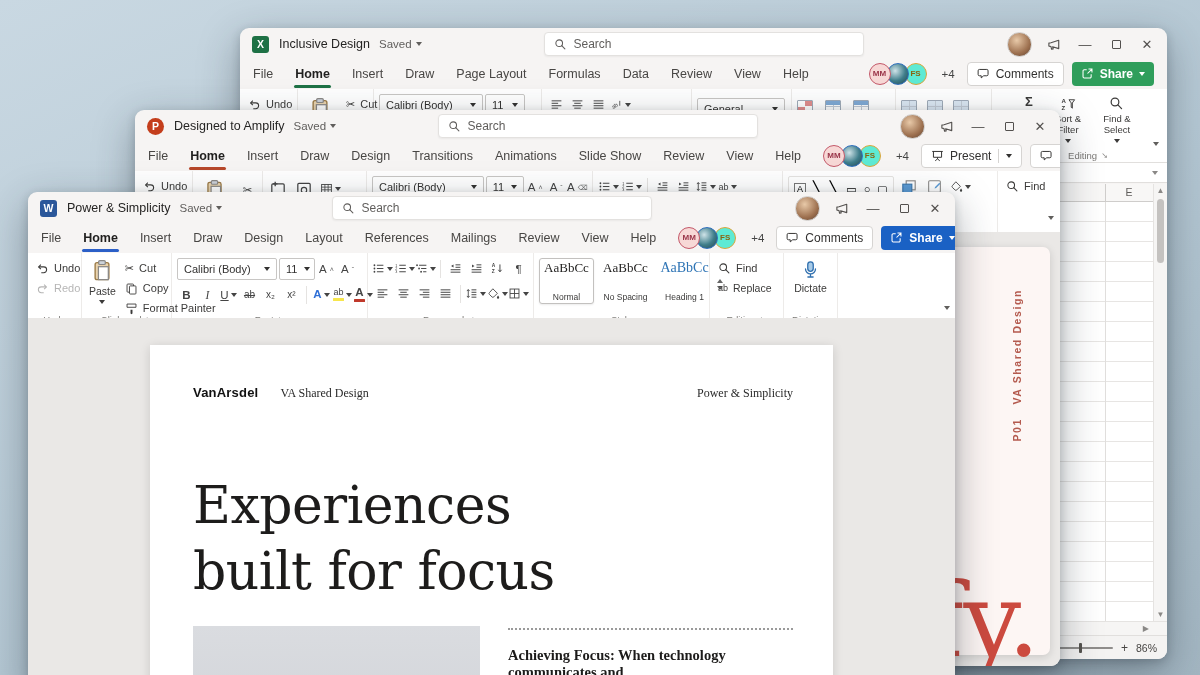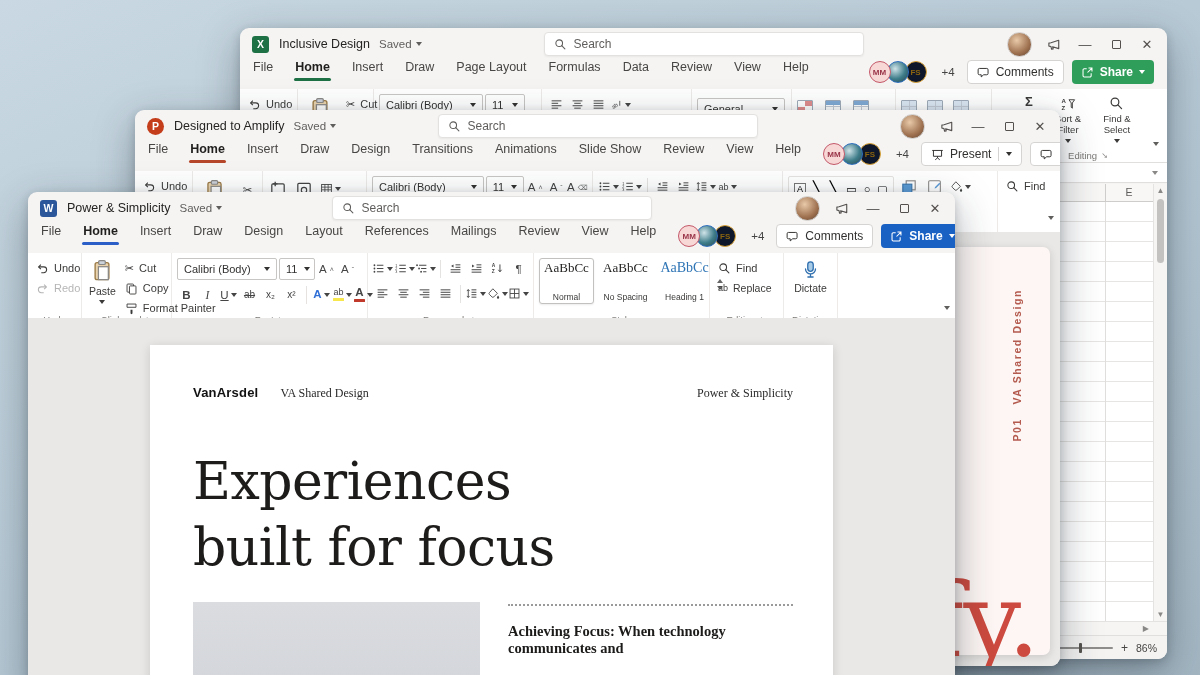--- a/index.html
+++ b/index.html
@@ -11,31 +11,31 @@
 .appicon{width:17px;height:17px;border-radius:3px;color:#fff;font-size:10.5px;font-weight:bold;display:flex;align-items:center;justify-content:center;flex:0 0 auto}
 .doc-title{font-size:12.5px;color:#252423;margin-left:10px;white-space:nowrap}
 .saved{font-size:11.5px;color:#605e5c;margin-left:9px;display:flex;align-items:center;gap:4px}
 .searchbox{position:absolute;left:50%;transform:translateX(-50%);top:4px;width:320px;height:24px;background:#fff;border:1px solid #e3e1df;border-radius:4px;display:flex;align-items:center;padding:0 9px;gap:7px;color:#605e5c;font-size:12px;box-shadow:0 1px 2px rgba(0,0,0,.05)}
 .tb-right{margin-left:auto;display:flex;align-items:center;gap:15px}
 .tb-avatar{width:25px;height:25px;border-radius:50%;background:radial-gradient(circle at 38% 32%,#e8c9a8,#9c6f4e 62%,#5f4332);border:1px solid #d0cecc}
 .winbtn{color:#53504e;font-size:13px;width:16px;height:16px;display:flex;align-items:center;justify-content:center}
 .maxbox{width:9px;height:9px;border:1.2px solid #53504e;border-radius:1px}
 .icbtn{color:#53504e;display:flex;align-items:center}
 
-.tabrow{height:29px;display:flex;align-items:flex-start;padding:0 13px 2px}
+.tabrow{height:29px;display:flex;align-items:center;padding:0 13px 2px}
 .tabs{display:flex;align-items:center}
 .rtab{font-size:12.5px;color:#484644;margin-right:22px;position:relative;white-space:nowrap;cursor:default}
 .rtab.active{color:#201f1e;font-weight:bold}
 .rtab.active::after{content:"";position:absolute;left:-1px;right:-1px;bottom:-7px;height:3px;border-radius:2px;background:var(--accent)}
 .tabrow .tb-right{gap:8px}
 .avgroup{display:flex;align-items:center;margin-right:2px}
 .av{width:22px;height:22px;border-radius:50%;font-size:8px;font-weight:bold;display:flex;align-items:center;justify-content:center;border:1.6px solid;margin-left:-4px;position:relative;background:#fff}
 .av.mm{background:#f7d8d6;border-color:#c4596a;color:#9a3448;z-index:3;margin-left:0}
 .av.photo{background:radial-gradient(circle at 36% 34%,#cfe3e8,#3e7d8a 55%,#27444d);border-color:#2f6fbc;z-index:2}
-.av.fs{background:#0f172a;border-color:#dca63c;color:#8a6410;z-index:1}
+.av.fs{background:#5eead4;border-color:#dca63c;color:#8a6410;z-index:1}
 .plusmore{font-size:11.5px;color:#444;margin:0 4px 0 5px}
 .btn{height:24px;border:1px solid #d6d4d2;background:#fff;border-radius:4px;display:flex;align-items:center;gap:6px;padding:0 9px;font-size:12px;color:#323130;white-space:nowrap}
 .btn.share{border:none;color:#fff;font-weight:bold}
 .btn .divline{width:1px;height:14px;background:#d6d4d2;margin:0 1px}
 .tri{width:0;height:0;border-left:3.5px solid transparent;border-right:3.5px solid transparent;border-top:4px solid currentColor;display:inline-block}
 .tri.up{transform:rotate(180deg)}
 
 .ribbon{background:#fff;border-bottom:1px solid #e1dfdd;display:flex;align-items:stretch;position:relative}
 .grp{position:relative;border-right:1px solid #edebe9;padding:5px 5px 15px;flex:0 0 auto}
 .glabel{position:absolute;bottom:1px;left:0;right:0;text-align:center;font-size:9.5px;color:#7b7976;display:flex;align-items:center;justify-content:center;gap:4px}
@@ -82,21 +82,21 @@
 .slide{position:absolute;top:15px;right:10px;bottom:11px;width:430px;background:#fdf6f4;border-radius:7px;box-shadow:0 2px 8px rgba(0,0,0,.14)}
 .vtext{position:absolute;right:27px;top:42px;writing-mode:vertical-rl;transform:rotate(180deg);font-size:10.5px;font-weight:bold;letter-spacing:1.6px;color:#b45a4e;white-space:pre}
 .fy{position:absolute;right:10px;bottom:-12px;font-family:"DejaVu Serif","Liberation Serif",serif;font-size:102px;line-height:.9;color:#cc4a3f;font-weight:500}
 
 .docarea{position:absolute;left:0;right:0;top:126px;bottom:0;background:#eae8e6}
 .page{position:absolute;left:122px;top:27px;width:683px;height:600px;background:#fff;box-shadow:0 2px 10px rgba(0,0,0,.14);padding:40px 40px 0 43px}
 .dochead{display:flex;align-items:baseline;gap:22px}
 .doclogo{font-size:13px;font-weight:bold;letter-spacing:.2px;color:#111}
 .docserif{font-family:"Liberation Serif",serif;font-size:12px;color:#2a2a2a}
 .dochead .right{margin-left:auto}
-.headline{margin-top:48px;font-family:"DejaVu Serif","Liberation Serif",serif;font-size:52px;line-height:1.26;color:#1d1c1b;letter-spacing:-.5px}
+.headline{margin-top:72px;font-family:"DejaVu Serif","Liberation Serif",serif;font-size:52px;line-height:1.26;color:#1d1c1b;letter-spacing:-.5px}
 .docbottom{display:flex;gap:28px;margin-top:22px}
 .imgph{width:287px;height:150px;background:linear-gradient(180deg,#dadce0,#ced1d6);flex:0 0 auto}
 .leadcol{flex:1;padding-top:2px}
 .dotrule{border-top:2px dotted #9a9a9a;height:0}
 .leadtext{margin-top:17px;font-family:"Liberation Serif",serif;font-weight:bold;font-size:14.5px;color:#1c1b1a}
 
 .win-excel{--accent:#1e7145}
 .win-ppt{--accent:#b7472a}
 .win-word{--accent:#2b5fc7}
 .share-excel{background:#2f9e5b}

